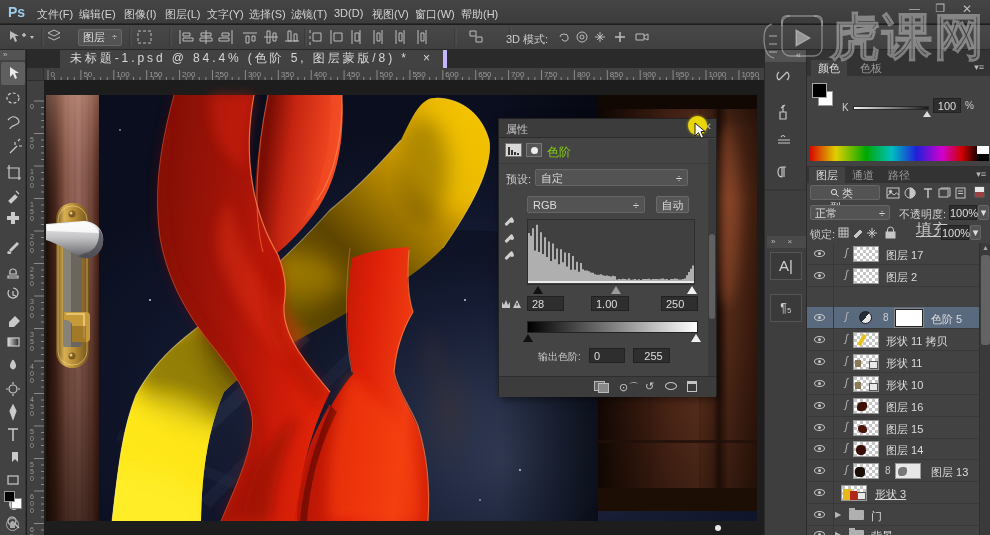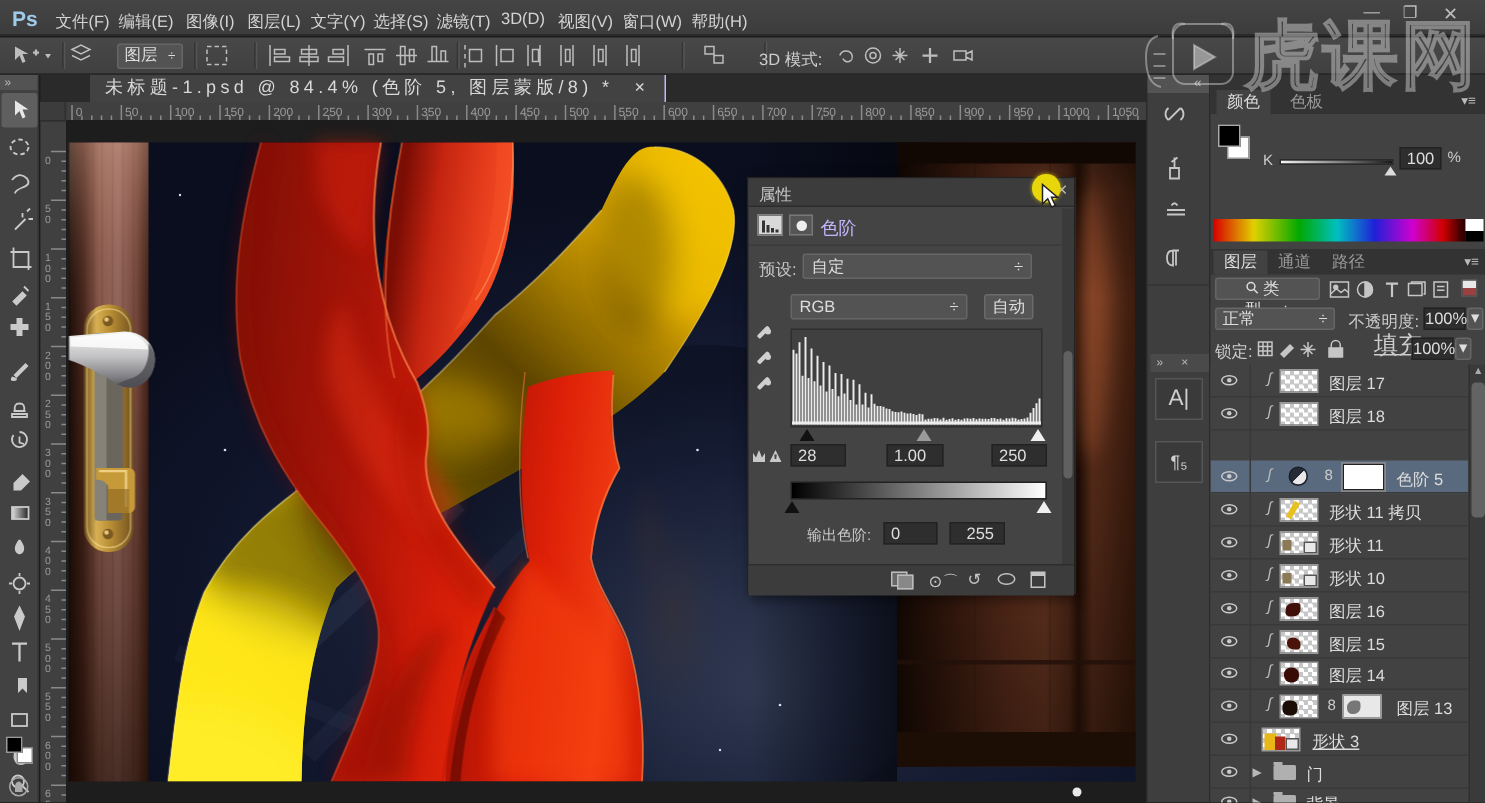--- a/index.html
+++ b/index.html
@@ -15,21 +15,21 @@
 #menubar span.mi { position:absolute; top:7px; font-size:11px; }
 
 #optbar { position:absolute; left:0; top:25px; width:990px; height:25px;
   background:linear-gradient(#484848,#404040); border-bottom:1px solid #282828; color:#ccc; font-size:11px;}
 .obox { position:absolute; top:4px; height:17px; background:#535353; border:1px solid #666; border-radius:2px; color:#ddd; font-size:11px; line-height:15px; padding:0 4px;}
 
 #tools { position:absolute; left:0; top:50px; width:26px; height:485px; background:#424242; border-right:1px solid #333;}
 #tools .hd { height:10px; background:#535353; color:#bbb; font-size:8px; line-height:9px; padding-left:3px;}
 
 #tabbar { position:absolute; left:27px; top:50px; width:737px; height:18px; background:#2a2a2a;}
-#tab1 { position:absolute; left:33px; top:0; height:18px; background:#424242; color:#d8d8d8; font-size:12px; letter-spacing:2.9px; line-height:17px; padding:0 10px; border-right:1px solid #c4b5fd;}
+#tab1 { position:absolute; left:33px; top:0; height:18px; background:#424242; color:#d8d8d8; font-size:12px; letter-spacing:2.9px; line-height:17px; padding:0 10px; border-right:4px solid #c4b5fd;}
 
 #hruler { position:absolute; left:27px; top:68px; width:737px; height:12px; background:#404040; border-bottom:1px solid #2e2e2e; }
 #vruler { position:absolute; left:27px; top:81px; width:17px; height:454px; background:#404040; border-right:1px solid #2e2e2e;}
 
 #canv { position:absolute; left:44px; top:81px; width:720px; height:454px; background:#1d1d1d; overflow:hidden;}
 
 #strip { position:absolute; left:764px; top:50px; width:42px; height:485px; background:#3e3e3e; border-left:1px solid #2a2a2a;}
 
 #rpanel { position:absolute; left:806px; top:50px; width:184px; height:485px; background:#424242; border-left:1px solid #2b2b2b;}
 .ptab { display:inline-block; height:16px; font-size:11px; line-height:16px; padding:0 7px; color:#999;}
@@ -625,21 +625,21 @@
           <span class="clip">ʃ</span>
           <span class="thumb" style="left:46px"></span>
           <span class="lname" style="left:79px">图层 17</span>
         </div>
     <div class="lrow" style="top:22px">
           <span class="eye">
             <i></i>
           </span>
           <span class="clip">ʃ</span>
           <span class="thumb" style="left:46px"></span>
-          <span class="lname" style="left:79px">图层 18</span>
+          <span class="lname" style="left:79px">图层 2</span>
         </div>
     <div class="lrow sel" style="top:64px">
           <span class="eye">
             <i></i>
           </span>
           <span class="clip">ʃ</span>
           <span class="adj"></span>
           <span class="lnk">8</span>
           <span class="mask" style="left:88px;top:2px;width:28px;height:18px;"></span>
           <span class="lname" style="left:124px">色阶 5</span>
@@ -764,21 +764,21 @@
 
   <div class="abs" style="left:6px;top:24px;width:17px;height:14px;background:#d8d8d8;border:1px solid #777;">
     <span style="position:absolute;left:2px;bottom:1px;width:2px;height:8px;background:#333;"></span>
     <span style="position:absolute;left:5px;bottom:1px;width:2px;height:5px;background:#333;"></span>
     <span style="position:absolute;left:8px;bottom:1px;width:2px;height:3px;background:#333;"></span>
     <span style="position:absolute;left:11px;bottom:1px;width:2px;height:2px;background:#333;"></span>
   </div>
   <div class="abs" style="left:27px;top:24px;width:16px;height:14px;background:#555;border:1px solid #777;">
     <span style="position:absolute;left:4px;top:3px;width:7px;height:7px;background:#eee;border-radius:50%;"></span>
   </div>
-  <div class="abs" style="left:48px;top:25px;color:#c4b5fd;font-size:12px;">色阶</div>
+  <div class="abs" style="left:48px;top:25px;color:#84cc16;font-size:12px;">色阶</div>
   <div class="abs" style="left:0;top:44px;width:217px;height:1px;background:#3a3a3a;"></div>
 
   <div class="abs" style="left:7px;top:53px;color:#c8c8c8;font-size:11px;">预设:</div>
   <div class="abs drop" style="left:36px;top:50px;width:153px;height:17px;line-height:16px;padding:0 5px;">自定<span style="float:right">÷</span></div>
 
   <div class="abs drop" style="left:28px;top:77px;width:118px;height:17px;line-height:16px;padding:0 5px;">RGB<span style="float:right">÷</span></div>
   <div class="abs" style="left:157px;top:77px;width:33px;height:17px;background:#565656;border:1px solid #6a6a6a;border-radius:2px;color:#ddd;font-size:11px;text-align:center;line-height:16px;">自动</div>
 
   <div class="abs dropr" style="top:100px;"></div>
   <div class="abs dropr" style="top:117px;"></div>

